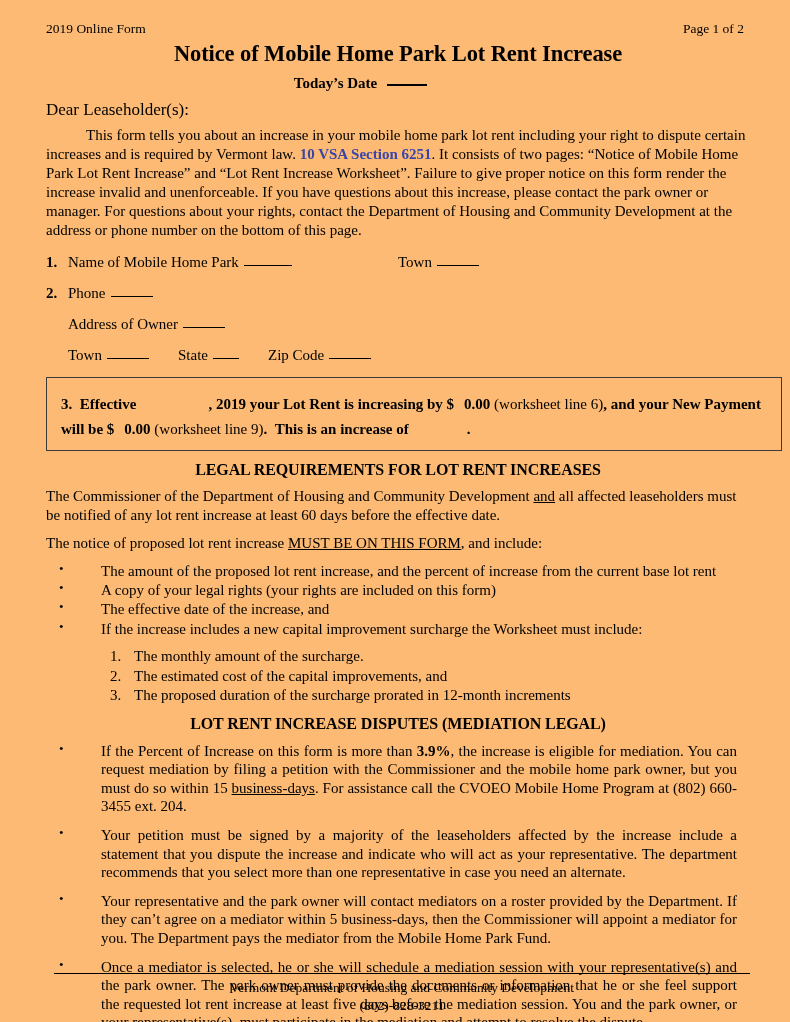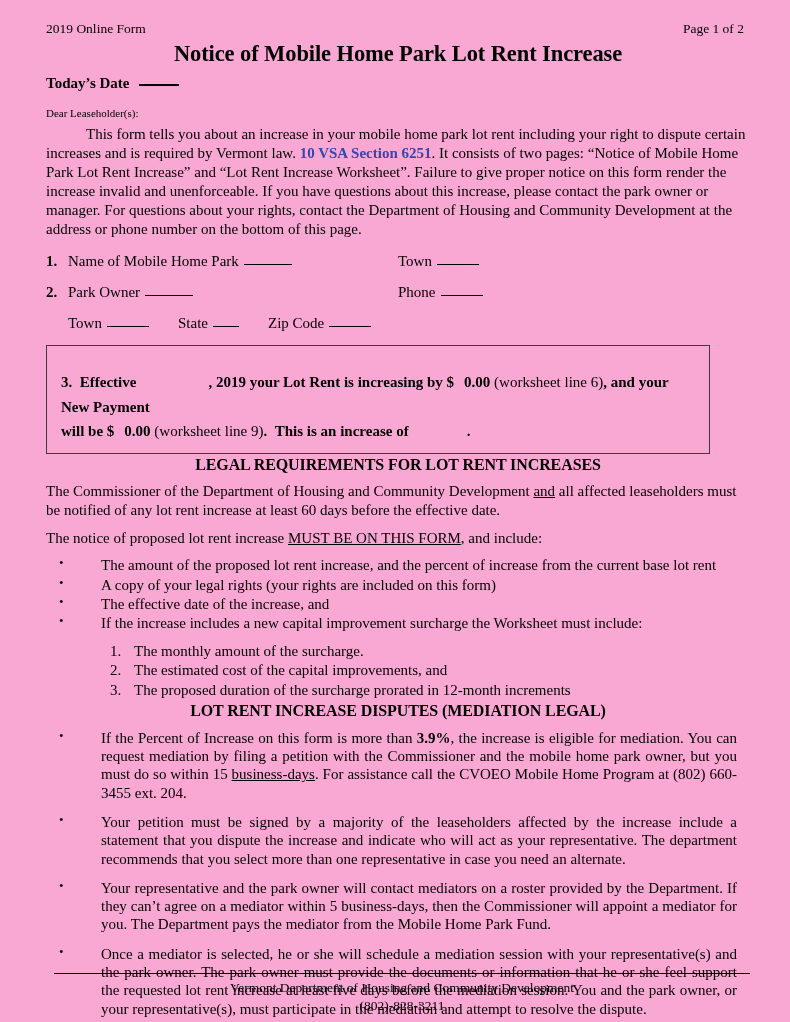--- a/index.html
+++ b/index.html
@@ -8,21 +8,21 @@
     background: #ffffff;
   }
   body {
     font-family: "Liberation Serif", "DejaVu Serif", serif;
     color: #000000;
   }
   .page {
     position: relative;
     width: 790px;
     height: 1022px;
-    background: #f9a8d4;
+    background: #fdba74;
     box-sizing: border-box;
     padding: 22px 40px 0 46px;
     overflow: hidden;
   }
 
   
   .hdr-row {
     display: flex;
     justify-content: space-between;
     align-items: baseline;
@@ -35,38 +35,38 @@
   
   .doc-title {
     text-align: center;
     font-size: 22.5px;
     font-weight: bold;
     letter-spacing: -0.1px;
     margin-top: 5px;
     line-height: 1.1;
   }
   .todays-date {
-    text-align: left;
+    text-align: center;
     font-weight: bold;
     font-size: 15px;
     margin-top: 8px;
     padding-right: 75px;
   }
   .todays-date .blank {
     display: inline-block;
     width: 40px;
     border-bottom: 2.3px solid #000;
     margin-left: 10px;
     vertical-align: 2px;
   }
 
   
   .salutation {
-    font-size: 11px;
-    margin-top: 15px;
+    font-size: 17px;
+    margin-top: 8px;
   }
   .intro {
     font-size: 15px;
     line-height: 1.27;
     text-indent: 40px;
     margin-top: 6px;
     text-align: left;
   }
   .intro a,
   .link {
@@ -101,38 +101,38 @@
   .bu-sm { width: 26px; }
 
   .seg { display: inline-block; }
   .seg-town  { width: 110px; }
   .seg-state { width: 90px; }
 
   
   .eff-box {
     border: 1.1px solid #3b3b3b;
     margin-top: 6px;
-    padding: 24px 12px 9px 14px;
+    padding: 14px 12px 9px 14px;
     font-size: 15px;
     font-weight: bold;
     line-height: 1.65;
-    width: 664px;
+    width: 736px;
     box-sizing: border-box;
   }
   .eff-box .reg { font-weight: normal; }
   .gap-date { display: inline-block; width: 72px; }
   .gap-amt  { display: inline-block; width: 10px; }
   .gap-pct  { display: inline-block; width: 58px; }
 
   
   .sec-head {
     text-align: center;
     font-weight: bold;
     font-size: 16px;
-    margin-top: 2px;
+    margin-top: 10px;
     margin-bottom: 8px;
     letter-spacing: -0.1px;
   }
 
   .para {
     font-size: 15px;
     line-height: 1.25;
     margin-bottom: 9px;
   }
   .para u { text-decoration: underline; }
@@ -221,28 +221,30 @@
       <span class="fl-a">
         <span>Name of Mobile Home Park</span><span class="blank-u bu-lg"></span>
       </span>
       <span>
         <span>Town</span><span class="blank-u bu-md"></span>
       </span>
     </div>
 
     <div class="field-line">
       <span class="field-num">2.</span>
-      <span class="fl-a">
-        <span>Park Owner</span><span class="blank-u bu-lg"></span>
-      </span>
       <span>
         <span>Phone</span><span class="blank-u bu-md"></span>
       </span>
     </div>
 
+    <div class="field-line fl-indent">
+      <span>
+        <span>Address of Owner</span><span class="blank-u bu-md"></span>
+      </span>
+    </div>
 
     <div class="field-line fl-indent">
       <span class="seg seg-town">
         <span>Town</span><span class="blank-u bu-md"></span>
       </span>
       <span class="seg seg-state">
         <span>State</span><span class="blank-u bu-sm"></span>
       </span>
       <span class="seg">
         <span>Zip Code</span><span class="blank-u bu-md"></span>

